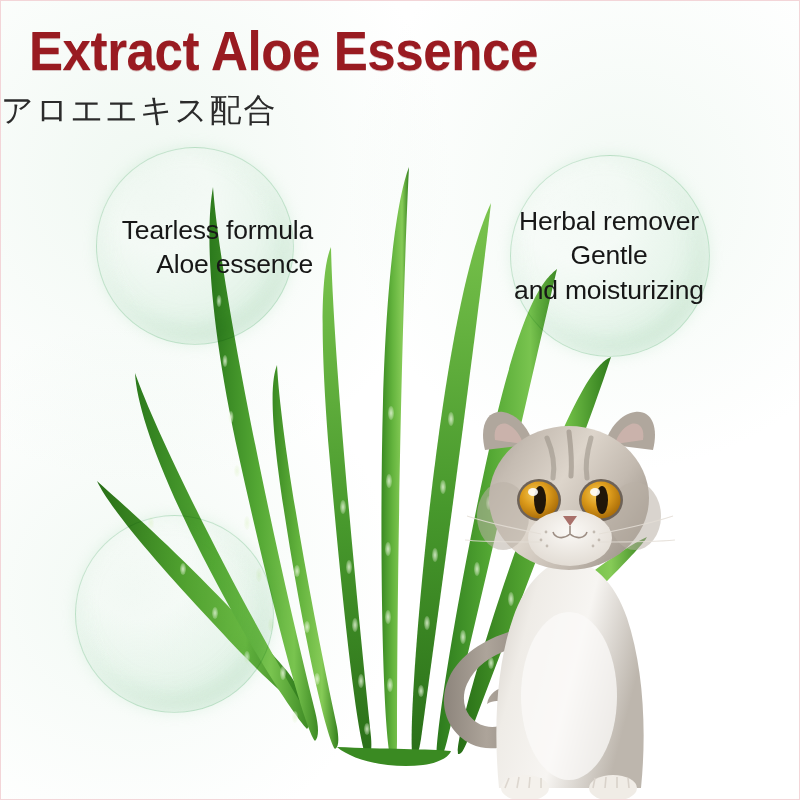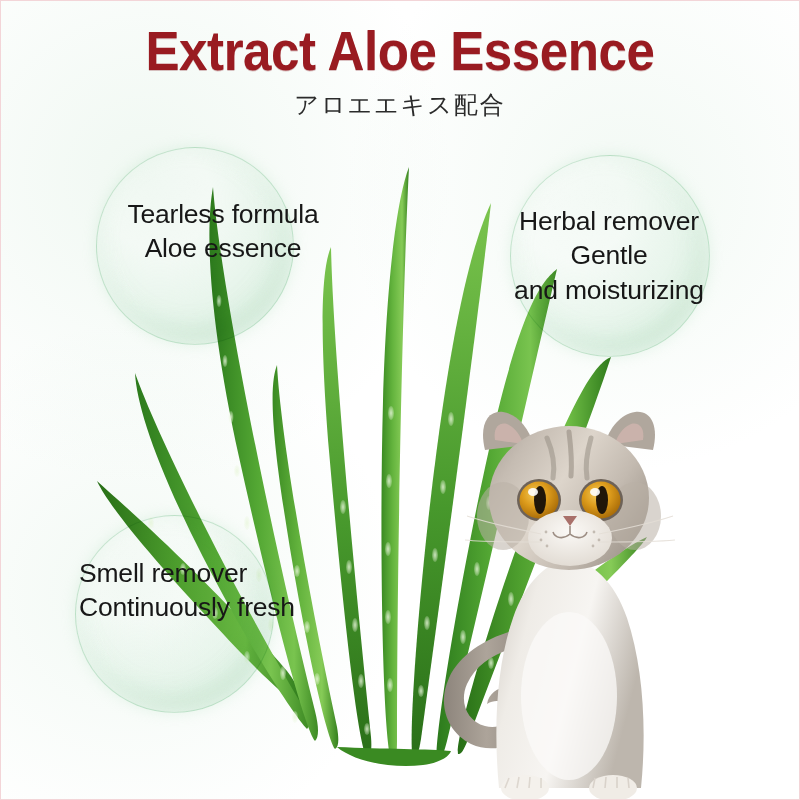--- a/index.html
+++ b/index.html
@@ -18,35 +18,35 @@
   .bg-wash{
     position:absolute;inset:0;
     background:
       radial-gradient(circle at 18% 22%, rgba(205,232,212,.30) 0%, rgba(255,255,255,0) 34%),
       radial-gradient(circle at 78% 24%, rgba(205,232,212,.26) 0%, rgba(255,255,255,0) 32%),
       radial-gradient(circle at 16% 74%, rgba(205,232,212,.26) 0%, rgba(255,255,255,0) 30%),
       linear-gradient(180deg,#ffffff 0%,#ffffff 100%);
     pointer-events:none;
   }
   
-  .title-block{position:absolute;left:0;right:0;top:22px;text-align:center;z-index:30;}
+  .title-block{position:absolute;left:0;right:0;top:22px;z-index:30;}
   .main-title{
     margin:0;
     font-family:"Liberation Sans Narrow","Liberation Sans","DejaVu Sans",sans-serif;
     font-size:55px;line-height:1.02;font-weight:bold;
     letter-spacing:-0.5px;
     transform:scaleX(.93);
     color:#991b21;
     text-shadow:0 1px 0 rgba(120,10,18,.25);
     white-space:nowrap;
   }
   .sub-title{
     margin:10px 0 0 0;
     font-family:"DejaVu Sans","Liberation Sans",sans-serif;
-    font-size:24px;font-weight:400;color:#2b2b2b;letter-spacing:2px;
+    font-size:32px;font-weight:400;color:#2b2b2b;letter-spacing:2px;
     white-space:nowrap;
   }
   
   .plant{position:absolute;left:90px;top:150px;width:560px;height:650px;z-index:10;}
   .plant svg{display:block;width:100%;height:100%;overflow:visible;}
   
   .cat{position:absolute;left:440px;top:395px;width:250px;height:405px;z-index:20;}
   .cat svg{display:block;width:100%;height:100%;overflow:visible;}
   
   .bubble{
@@ -69,21 +69,21 @@
     pointer-events:none;
   }
   .bubble-label{
     position:absolute;z-index:27;
     color:#171717;
     font-family:"Liberation Sans","DejaVu Sans",sans-serif;
     font-size:26.5px;line-height:1.30;font-weight:400;
     white-space:pre-line;letter-spacing:-0.2px;
   }
   #bubble-1{left:95px;top:146px;width:196px;height:196px;}
-  #label-1{left:92px;top:196px;width:220px;text-align:center;margin-left:20px;}
+  #label-1{left:92px;top:212px;width:220px;text-align:right;}
   #bubble-2{left:509px;top:154px;width:198px;height:200px;}
   #label-2{left:505px;top:203px;width:206px;text-align:center;}
   #bubble-3{left:74px;top:514px;width:197px;height:196px;}
   #label-3{left:78px;top:555px;width:226px;text-align:left;}
 </style>
 </head>
 <body>
 
 <div id="poster">
 
@@ -286,21 +286,19 @@
   <div class="bubble" id="bubble-1"></div>
   <div class="bubble-label" id="label-1">Tearless formula
 Aloe essence</div>
 
   <div class="bubble" id="bubble-2"></div>
   <div class="bubble-label" id="label-2">Herbal remover
 Gentle
 and moisturizing</div>
 
   <div class="bubble" id="bubble-3"></div>
-  <div class="bubble-label" id="label-3">Smell remover
-Continuously fresh</div>
 
   <div class="title-block">
     <h1 class="main-title">Extract Aloe Essence</h1>
     <div class="sub-title">アロエエキス配合</div>
   </div>
 
 </div>
 
 </body></html>

